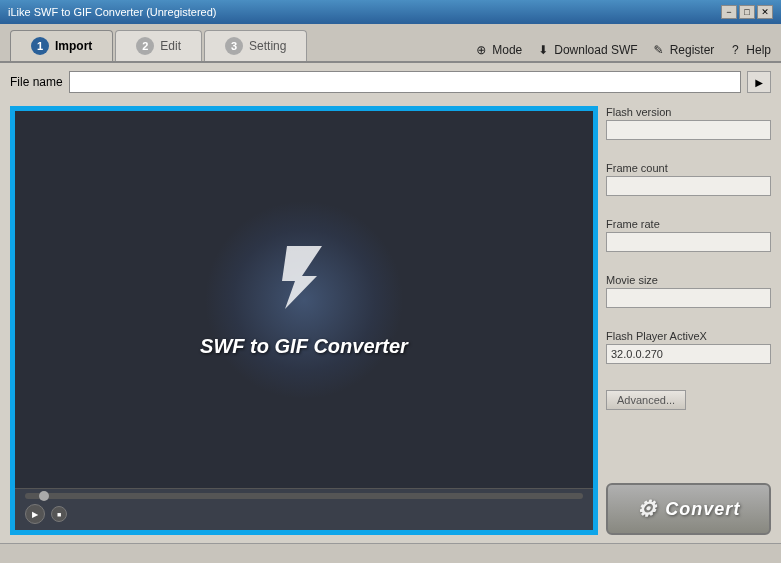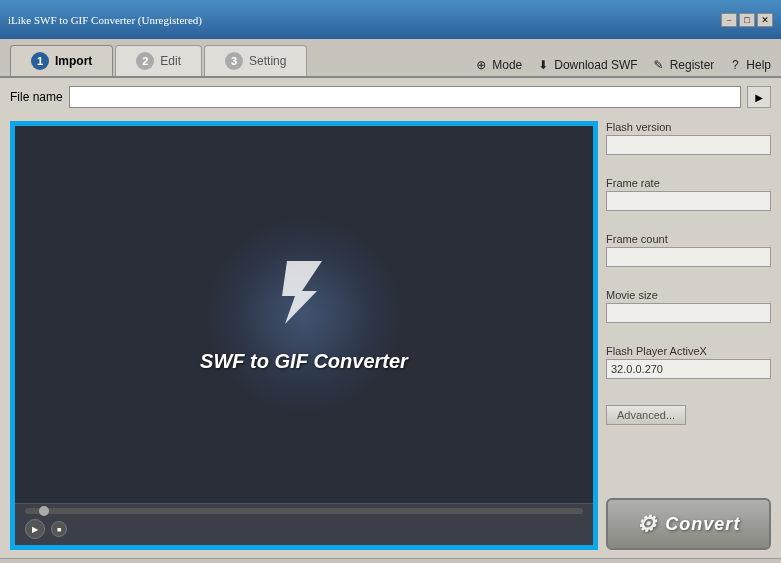--- a/index.html
+++ b/index.html
@@ -13,23 +13,22 @@
     }
 
     
     .title-bar {
       background: linear-gradient(to bottom, #4a8ec2, #2a6099);
       color: white;
       padding: 4px 8px;
       display: flex;
       align-items: center;
       justify-content: space-between;
-      height: 39px;
+      height: 24px;
       user-select: none;
-      font-family: Liberation Serif, serif;
     }
     .title-bar-title {
       font-size: 11px;
       font-weight: normal;
     }
     .title-bar-controls {
       display: flex;
       gap: 2px;
     }
     .title-bar-btn {
@@ -459,26 +458,26 @@
 
       <div class="side-panel">
         <div class="side-info">
 
           <div class="info-group">
             <span class="info-label">Flash version</span>
             <input class="info-input" type="text" value="" style="">
           </div>
 
           <div class="info-group">
+            <span class="info-label">Frame count</span>
+            <input class="info-input" type="text" value="" style="">
+          </div>
+
+          <div class="info-group">
             <span class="info-label">Frame rate</span>
-            <input class="info-input" type="text" value="" style="">
-          </div>
-
-          <div class="info-group">
-            <span class="info-label">Frame count</span>
             <input class="info-input" type="text" value="" style="">
           </div>
 
           <div class="info-group">
             <span class="info-label">Movie size</span>
             <input class="info-input" type="text" value="" style="">
           </div>
 
           <div class="info-group">
             <span class="info-label">Flash Player ActiveX</span>

